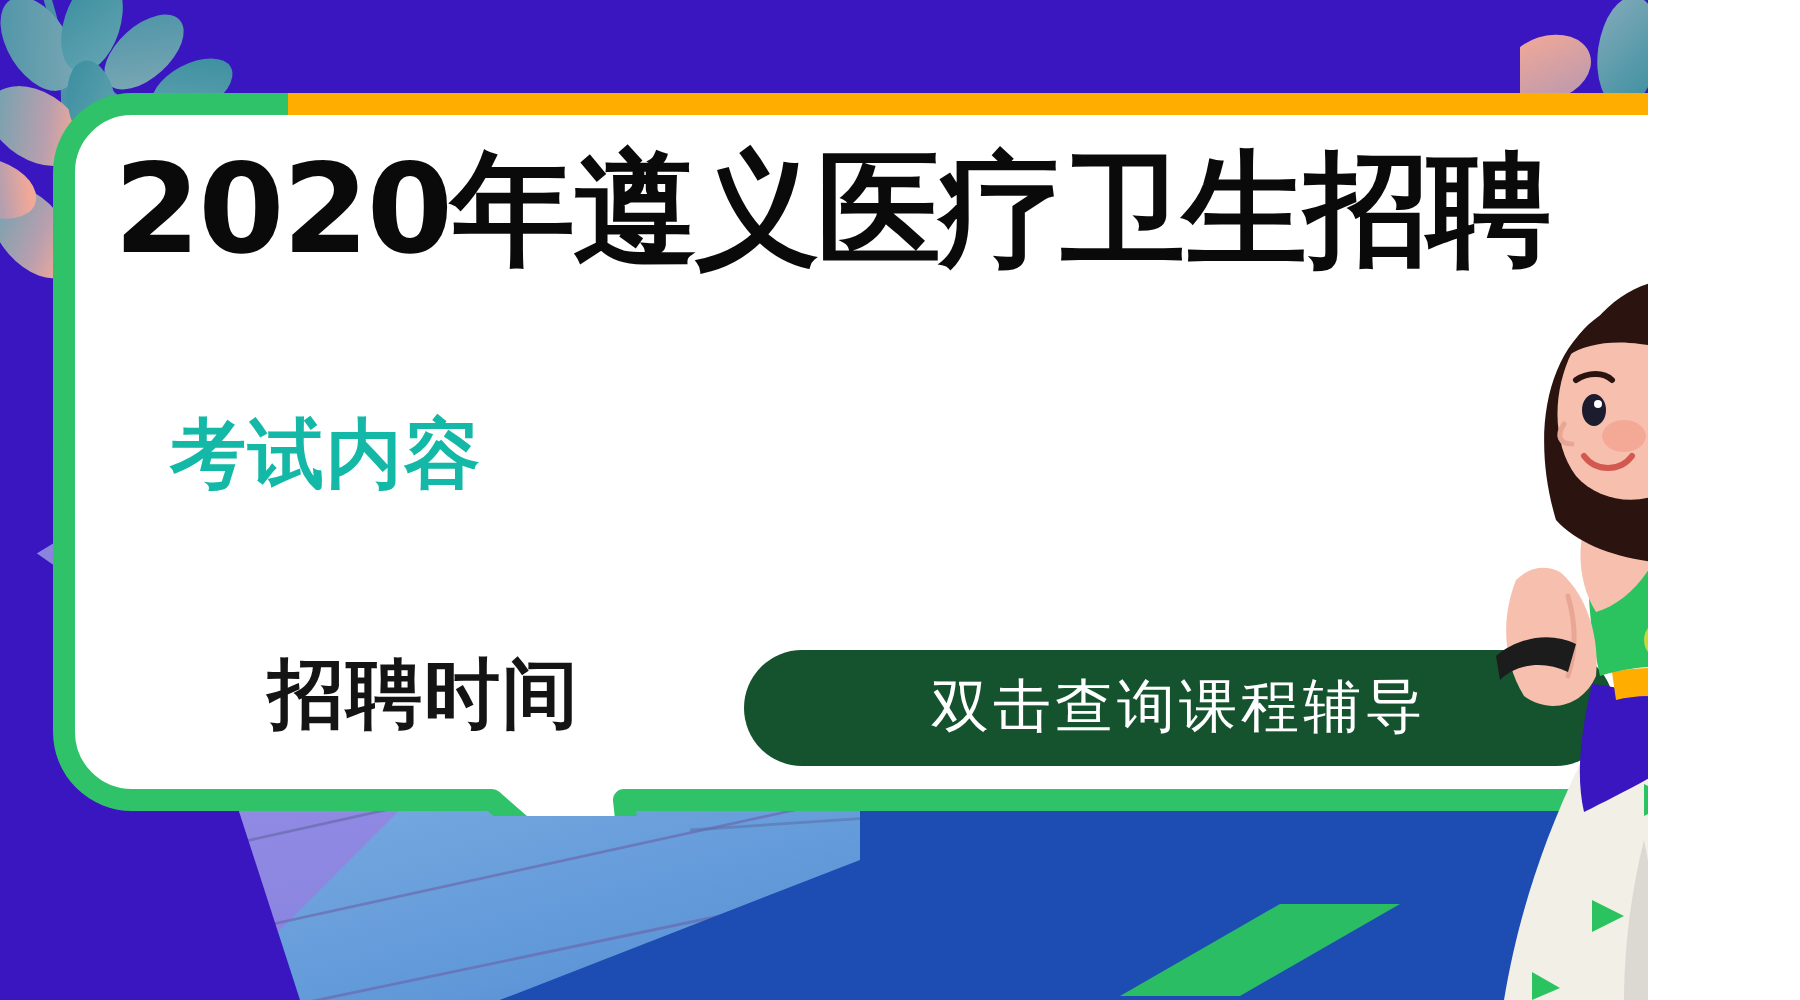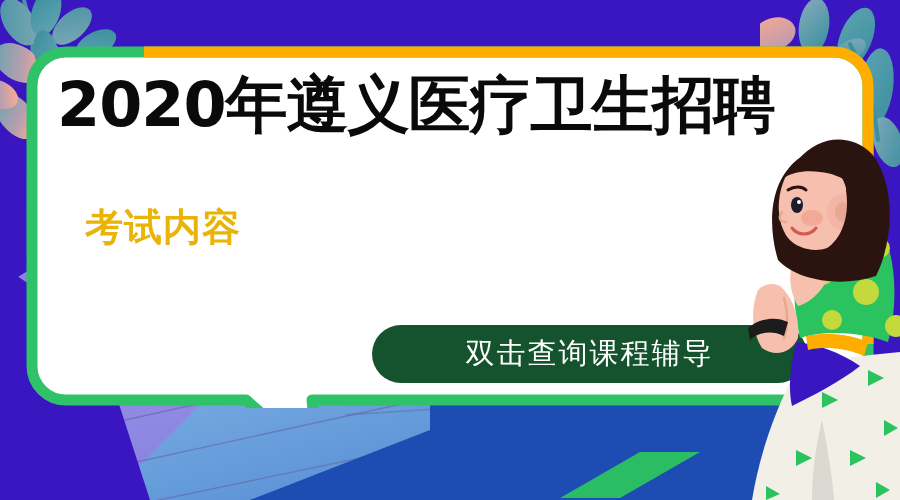--- a/index.html
+++ b/index.html
@@ -2,21 +2,21 @@
 <html><head>
 <meta charset="utf-8">
 <style>
   html, body {
     margin: 0;
     padding: 0;
     background: #ffffff;
   }
   #poster {
     position: relative;
-    width: 900px;
+    width: 824px;
     height: 500px;
     overflow: hidden;
     font-family: "DejaVu Sans", "Liberation Sans", sans-serif;
     background: #3a16c0;
     text-align: center;
   }
 
   
   .bg-purple {
     position: absolute;
@@ -61,21 +61,21 @@
     letter-spacing: -1px;
     white-space: nowrap;
     line-height: 1;
   }
   .line-exam {
     position: absolute;
     left: 85px;
     top: 208px;
     font-size: 38px;
     font-weight: bold;
-    color: #eab308;
+    color: #14b8a6;
     letter-spacing: 1px;
     white-space: nowrap;
     line-height: 1;
   }
   .line-time {
     position: absolute;
     left: 134px;
     top: 328px;
     font-size: 38px;
     font-weight: bold;
@@ -264,20 +264,21 @@
 
     <path d="M 120 8
              L 810 8
              A 34 34 0 0 1 844 42
              L 844 300" fill="none" stroke="#ffae00" stroke-width="11" stroke-linecap="butt"></path>
   </svg>
 
   <div class="title">2020年遵义医疗卫生招聘</div>
 
   <div class="line-exam">考试内容</div>
+  <div class="line-time">招聘时间</div>
 
   <div class="cta">
     <span class="cta-label">双击查询课程辅导</span>
   </div>
 
   <svg class="character" viewBox="0 0 200 380">
     <defs>
       <clipPath id="charClip">
           <rect x="0" y="0" width="200" height="380"></rect>
         </clipPath>

